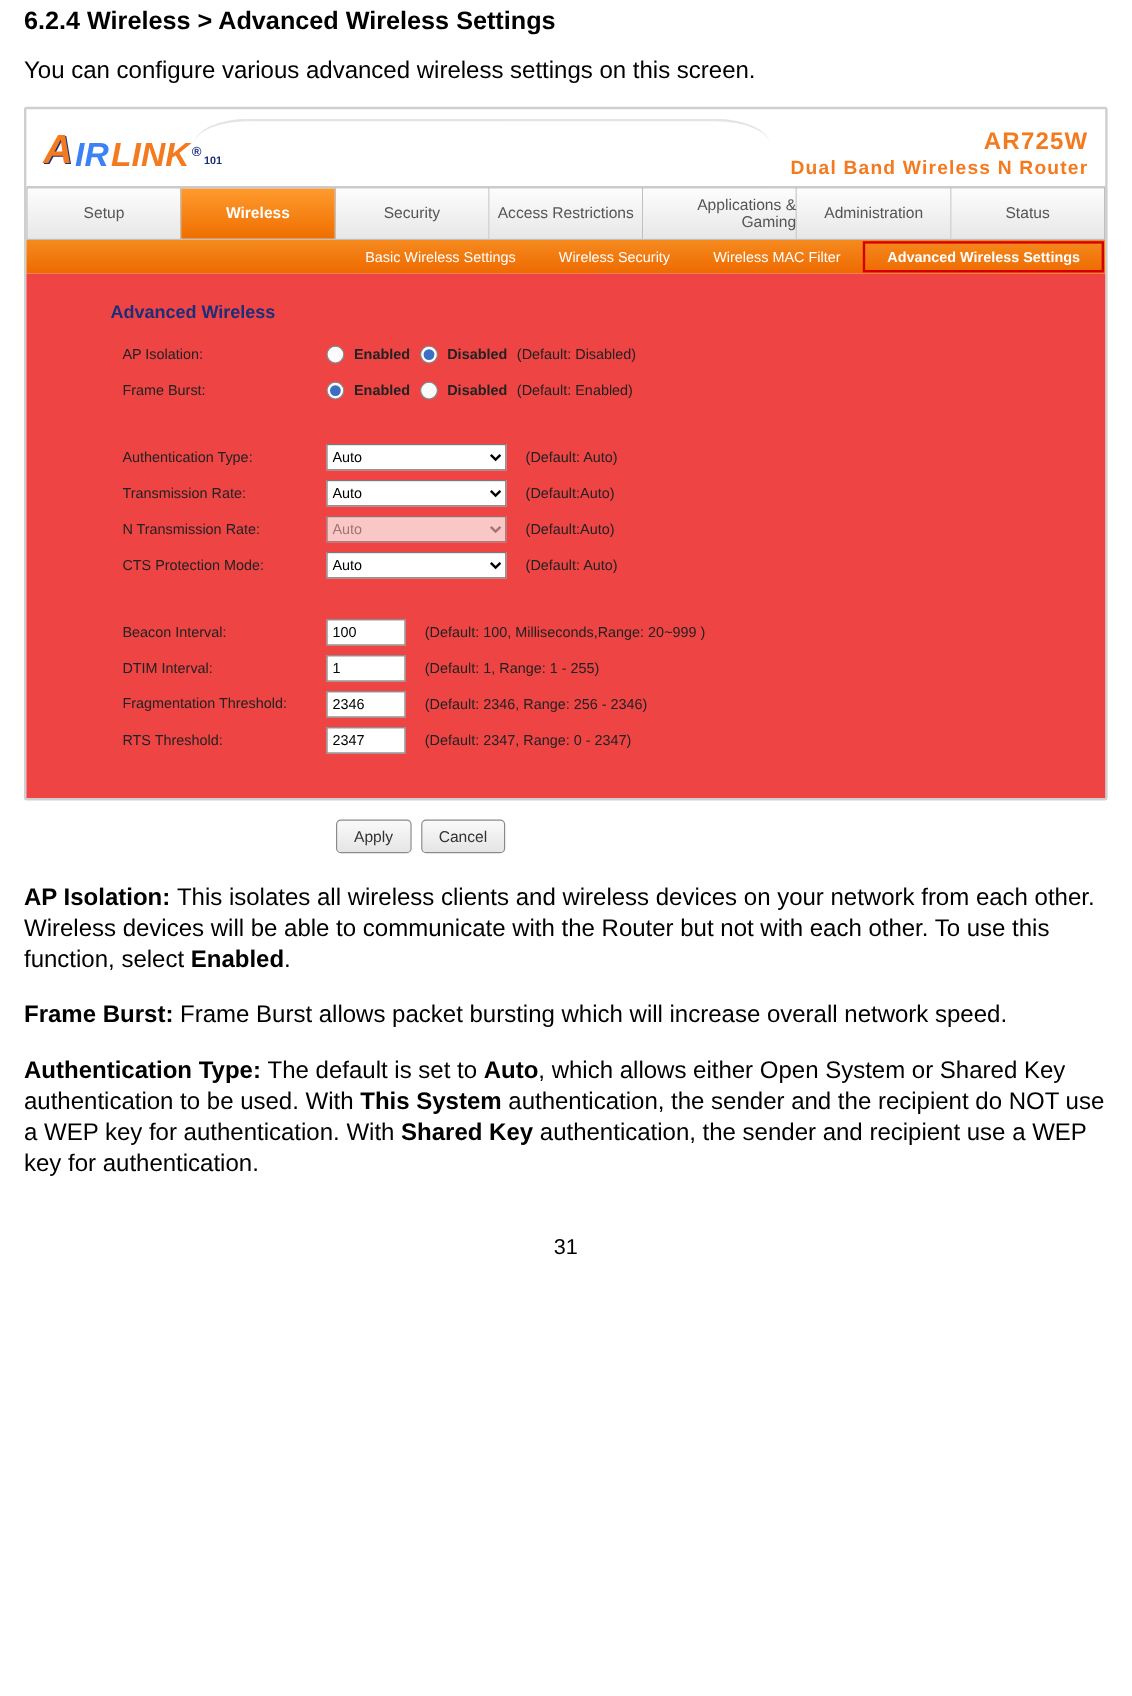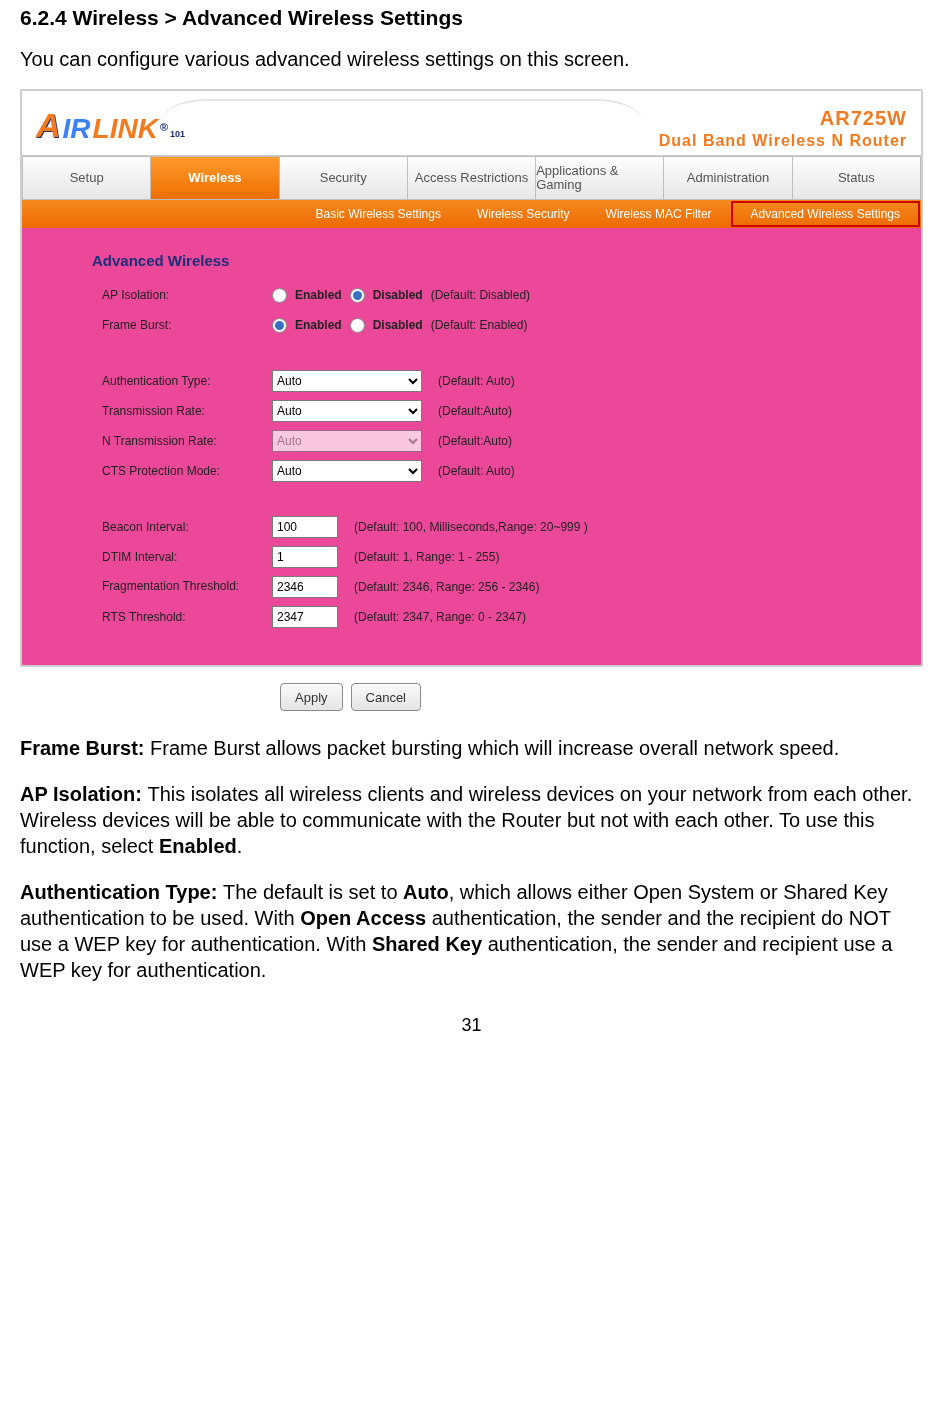--- a/index.html
+++ b/index.html
@@ -12,45 +12,45 @@
 .logo-a{font-size:34px;font-style:italic;color:#f47a1f;font-weight:900;text-shadow:1px 1px 0 #1a2e7a}
 .logo-ir{font-size:28px;font-style:italic;color:#3b82f6;font-weight:900}
 .logo-link{font-size:28px;font-style:italic;color:#f47a1f;font-weight:900}
 .logo-101{font-size:9px;color:#1a2e7a;font-weight:bold;line-height:9px;margin-bottom:6px}
 .logo-reg{font-size:11px;color:#1a2e7a;margin-bottom:12px}
 .product{text-align:right;color:#f47a1f;font-weight:bold;line-height:1.3;padding-top:6px}
 .product .model{font-size:20px;letter-spacing:1px}
 .product .tagline{font-size:16px;letter-spacing:1px}
 .curve{position:absolute;left:140px;right:280px;top:8px;height:40px;border-top:2px solid #d9d9d9;border-radius:60px/28px;border-left:none;border-right:none;border-bottom:none;opacity:.7}
 .tabs{display:flex;border-top:1px solid #ccc}
-.tab{flex:1;height:42px;display:flex;align-items:center;justify-content:center;background:linear-gradient(#fdfdfd,#e7e7e7);border:1px solid #bfbfbf;border-left:none;font-size:13px;color:#555;text-align:left;line-height:1.1;cursor:pointer}
+.tab{flex:1;height:42px;display:flex;align-items:center;justify-content:center;background:linear-gradient(#fdfdfd,#e7e7e7);border:1px solid #bfbfbf;border-left:none;font-size:13px;color:#555;text-align:right;line-height:1.1;cursor:pointer}
 .tab:first-child{border-left:1px solid #bfbfbf}
 .tab.active{background:linear-gradient(#ff9a2e,#ee6f00);color:#fff;font-weight:bold}
 .subtabs{background:linear-gradient(#f58a1f,#ee6a00);display:flex;align-items:flex-start;justify-content:flex-end;height:28px;padding:0 0 0 140px;gap:0}
 .subtab{color:#fff;font-size:12px;padding:0 18px;height:28px;display:flex;align-items:center;cursor:pointer;white-space:nowrap}
-.subtab.active{border:2px solid #d40000;box-sizing:border-box;height:26px;margin:1px;color:#fff;font-weight:normal}
-.panel{padding:24px 30px 30px 80px;background:#ec4899}
+.subtab.active{border:2px solid #d40000;box-sizing:border-box;height:26px;margin:1px;color:#fff;font-weight:bold}
+.panel{padding:24px 30px 30px 80px;background:#ef4444}
 .panel-title{color:#1a2e7a;font-weight:bold;font-size:15px;margin-bottom:14px;margin-left:-10px}
 .row{display:flex;align-items:center;margin:6px 0;min-height:24px}
 .row .lbl{width:170px;color:#222;font-size:12px}
 .row .ctl{display:flex;align-items:center;gap:6px;font-size:12px}
 .spacer{height:20px}
 select{width:150px;height:22px;font-size:12px;background:#fff;border:1px solid #7a7a7a}
 select:disabled{color:#888}
 input[type=text]{width:56px;height:18px;font-size:12px;border:1px solid #7a7a7a;padding:1px 4px}
 .hint{color:#222;font-size:12px;margin-left:10px}
 .radio{appearance:none;width:13px;height:13px;border:1px solid #888;border-radius:50%;background:#fbfbfb;display:inline-block;vertical-align:middle;position:relative}
 .radio.checked::after{content:"";position:absolute;inset:2px;border-radius:50%;background:#3b6fc4}
 .rlabel{font-size:12px;font-weight:bold;margin:0 2px 0 2px}
 .rparen{font-size:12px}
 .btnrow{display:flex;gap:8px;justify-content:flex-start;margin:16px 0 0 260px}
 .btn{height:28px;padding:0 14px;background:linear-gradient(#fafafa,#e5e5e5);border:1px solid #8a8a8a;border-radius:4px;font-size:13px;color:#333;cursor:pointer}
 .post{font-size:20px;line-height:1.3;margin-top:24px}
 .post p{margin:0 0 20px}
-.pgnum{text-align:center;font-size:18px;margin-top:32px}
+.pgnum{text-align:center;font-size:18px;margin-top:46px}
 </style>
 </head>
 <body>
 <div class="page">
 
 <h2 class="sect">6.2.4 Wireless &gt; Advanced Wireless Settings</h2>
 <p class="intro">You can configure various advanced wireless settings on this screen.</p>
 
 <div class="router">
   <div class="router-header">
@@ -174,25 +174,25 @@
   </div>
 </div>
 
 <div class="btnrow">
   <button class="btn">Apply</button>
   <button class="btn">Cancel</button>
 </div>
 
 <div class="post">
   <p>
+    <b>AP Isolation: </b><span>This isolates all wireless clients and wireless devices on your network from each other. Wireless devices will be able to communicate with the Router but not with each other. To use this function, select </span><b>Enabled</b><span>.</span>
+  </p>
+  <p>
     <b>Frame Burst: </b><span>Frame Burst allows packet bursting which will increase overall network speed.</span>
   </p>
   <p>
-    <b>AP Isolation: </b><span>This isolates all wireless clients and wireless devices on your network from each other. Wireless devices will be able to communicate with the Router but not with each other. To use this function, select </span><b>Enabled</b><span>.</span>
-  </p>
-  <p>
-    <b>Authentication Type: </b><span>The default is set to </span><b>Auto</b><span>, which allows either Open System or Shared Key authentication to be used. With </span><b>Open Access</b><span> authentication, the sender and the recipient do NOT use a WEP key for authentication. With </span><b>Shared Key</b><span> authentication, the sender and recipient use a WEP key for authentication.</span>
+    <b>Authentication Type: </b><span>The default is set to </span><b>Auto</b><span>, which allows either Open System or Shared Key authentication to be used. With </span><b>This System</b><span> authentication, the sender and the recipient do NOT use a WEP key for authentication. With </span><b>Shared Key</b><span> authentication, the sender and recipient use a WEP key for authentication.</span>
   </p>
 </div>
 
 <div class="pgnum">31</div>
 
 </div>
 
 </body></html>

